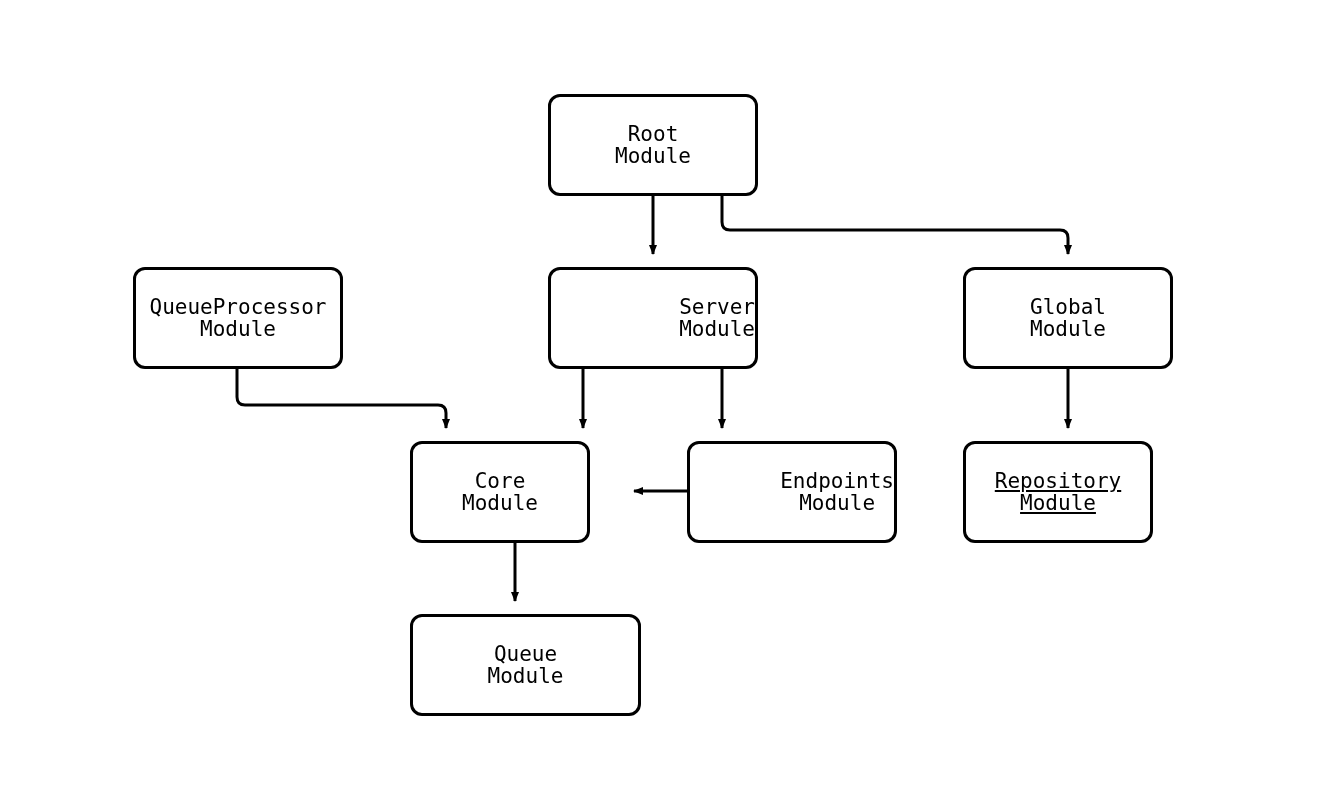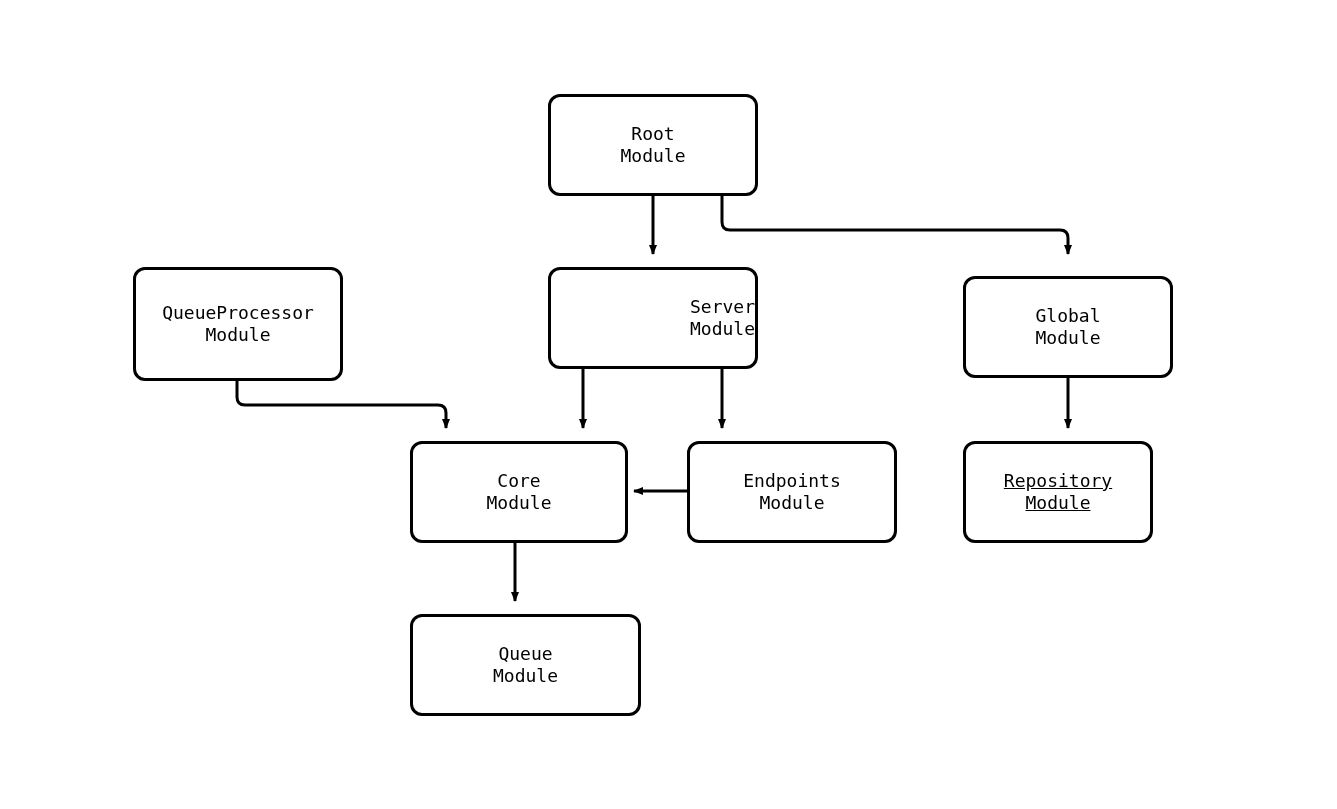--- a/index.html
+++ b/index.html
@@ -32,21 +32,21 @@
     background: #ffffff;
     border: 3px solid #000000;
     border-radius: 12px;
     display: flex;
     align-items: center;
     justify-content: center;
     z-index: 2;
   }
   .node-label {
     font-family: "DejaVu Sans Mono", "Liberation Mono", monospace;
-    font-size: 18px;
+    font-size: 21px;
     line-height: 22px;
     color: #000000;
     text-align: center;
     white-space: pre;
     letter-spacing: 0px;
   }
 </style>
 </head>
 <body>
 
@@ -68,41 +68,41 @@
       <path marker-end="url(#arrowhead)" d="M 687 491 L 634 491"></path>
       <path marker-end="url(#arrowhead)" d="M 515 543 L 515 601"></path>
     </g>
   </svg>
 
   <div class="node-box" style="left: 548px; top: 94px; width: 210px; height: 102px;">
     <span class="node-label">Root
 Module</span>
   </div>
 
-  <div class="node-box" style="left: 133px; top: 267px; width: 210px; height: 114px;">
+  <div class="node-box" style="left: 133px; top: 267px; width: 210px; height: 102px;">
     <span class="node-label">QueueProcessor
 Module</span>
   </div>
 
   <div class="node-box" style="left: 548px; top: 267px; width: 210px; height: 102px; justify-content: flex-end;">
     <span class="node-label">Server
 Module</span>
   </div>
 
-  <div class="node-box" style="left: 963px; top: 267px; width: 210px; height: 102px; margin-top: 9px;">
+  <div class="node-box" style="left: 963px; top: 267px; width: 210px; height: 102px;">
     <span class="node-label">Global
 Module</span>
   </div>
 
-  <div class="node-box" style="left: 410px; top: 441px; width: 218px; height: 102px;">
+  <div class="node-box" style="left: 410px; top: 441px; width: 180px; height: 102px;">
     <span class="node-label">Core
 Module</span>
   </div>
 
-  <div class="node-box" style="left: 687px; top: 441px; width: 210px; height: 102px;">
+  <div class="node-box" style="left: 687px; top: 441px; width: 210px; height: 102px; justify-content: flex-end;">
     <span class="node-label">Endpoints
 Module</span>
   </div>
 
   <div class="node-box" style="left: 963px; top: 441px; width: 190px; height: 102px; text-decoration: underline;">
     <span class="node-label">Repository
 Module</span>
   </div>
 
   <div class="node-box" style="left: 410px; top: 614px; width: 231px; height: 102px;">

